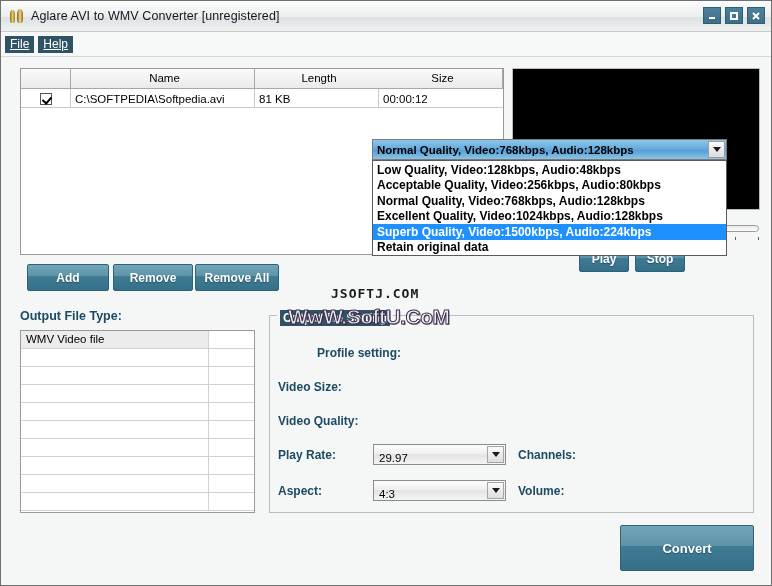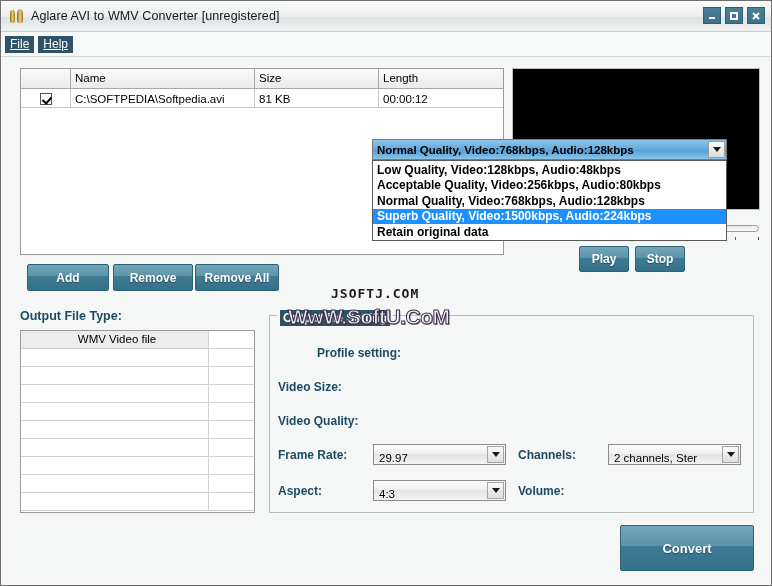--- a/index.html
+++ b/index.html
@@ -93,21 +93,21 @@
     border: 1px solid #9a9a9a;
     overflow: hidden;
   }
   .fl-header { display: flex; height: 20px; background: #f0f0f0; }
   .fl-th {
     border-right: 1px solid #a8a8a8;
     border-bottom: 1px solid #a8a8a8;
     background: linear-gradient(to bottom, #fbfbfb, #eaeaea);
     font-size: 11.5px; color: #000;
     padding: 3px 0 0 4px;
-    overflow: hidden; white-space: nowrap;
+    overflow: hidden; white-space: nowrap; text-align: center;
   }
   .fl-th.c0 { width: 50px; }
   .fl-th.c1 { width: 184px; }
   .fl-th.c2 { width: 124px; }
   .fl-th.c3 { width: 124px; border-right: none; }
   .fl-row { display: flex; height: 19px; background: #fff; }
   .fl-td {
     border-right: 1px solid #c9c9c9;
     border-bottom: 1px solid #c9c9c9;
     font-size: 11.5px; color: #000;
@@ -225,21 +225,21 @@
     width: 235px; height: 183px;
     background: #fff; border: 1px solid #9a9a9a;
     overflow: hidden;
   }
   .outlist .orow { display: flex; height: 18px; }
   .outlist .oc1 {
     width: 188px;
     border-right: 1px solid #d2d2d2;
     border-bottom: 1px solid #d2d2d2;
     font-size: 11.5px; color: #000;
-    padding: 2px 0 0 5px; white-space: nowrap; overflow: hidden; text-align: center;
+    padding: 2px 0 0 5px; white-space: nowrap; overflow: hidden;
   }
   .outlist .oc2 {
     flex: 1; border-bottom: 1px solid #d2d2d2;
   }
   .outlist .orow.sel .oc1 { background: #ececec; }
 
   
   .groupbox {
     position: absolute; left: 268px; top: 258px;
     width: 485px; height: 198px;
@@ -372,22 +372,22 @@
       <u>Help</u>
     </div>
   </div>
 
   <div class="content">
 
     <div class="filelist">
       <div class="fl-header">
         <div class="fl-th c0"></div>
         <div class="fl-th c1">Name</div>
+        <div class="fl-th c3">Length</div>
         <div class="fl-th c2">Size</div>
-        <div class="fl-th c3">Length</div>
       </div>
       <div class="fl-row">
         <div class="fl-td c0">
           <span class="chk"></span>
         </div>
         <div class="fl-td c1">C:\SOFTPEDIA\Softpedia.avi</div>
         <div class="fl-td c2">81 KB</div>
         <div class="fl-td c3">00:00:12</div>
       </div>
     </div>
@@ -464,52 +464,49 @@
       <div class="orow">
           <div class="oc1"></div>
           <div class="oc2"></div>
         </div>
     </div>
 
     <div class="groupbox">
       <div class="slabel" style="left:8px; top:30px;padding-left:39px;">Profile setting:</div>
       <div class="slabel" style="left:8px; top:64px;">Video Size:</div>
       <div class="slabel" style="left:8px; top:98px;">Video Quality:</div>
-      <div class="slabel" style="left:8px; top:132px;">Frame Rate:</div>
+      <div class="slabel" style="left:8px; top:132px;">Play Rate:</div>
       <div class="slabel" style="left:8px; top:168px;">Aspect:</div>
       <div class="slabel" style="left:248px; top:132px;">Channels:</div>
       <div class="slabel" style="left:248px; top:168px;">Volume:</div>
 
       <div class="combo" style="left:103px; top:128px; width:133px;">
         <span>29.97</span>
         <span class="arrow"></span>
       </div>
       <div class="combo" style="left:103px; top:164px; width:133px;">
         <span>4:3</span>
-        <span class="arrow"></span>
-      </div>
-      <div class="combo" style="left:338px; top:128px; width:133px;">
-        <span>2 channels, Ster</span>
         <span class="arrow"></span>
       </div>
     </div>
 
     <div class="gb-title">
       <span class="chip">Output file Setting</span>
     </div>
     <div class="wm-softu">WwW.SoftU.CoM</div>
 
     <div class="combo-profile">
       <span>Normal Quality, Video:768kbps, Audio:128kbps</span>
       <span class="arrow"></span>
     </div>
     <div class="dropdown">
       <div class="dd-item">Low Quality, Video:128kbps, Audio:48kbps</div>
       <div class="dd-item">Acceptable Quality, Video:256kbps, Audio:80kbps</div>
       <div class="dd-item">Normal Quality, Video:768kbps, Audio:128kbps</div>
+      <div class="dd-item">Excellent Quality, Video:1024kbps, Audio:128kbps</div>
       <div class="dd-item sel">Superb Quality, Video:1500kbps, Audio:224kbps</div>
       <div class="dd-item">Retain original data</div>
     </div>
 
     <div class="btn-teal btn-convert">Convert</div>
 
   </div>
 </div>
 
 </body></html>

